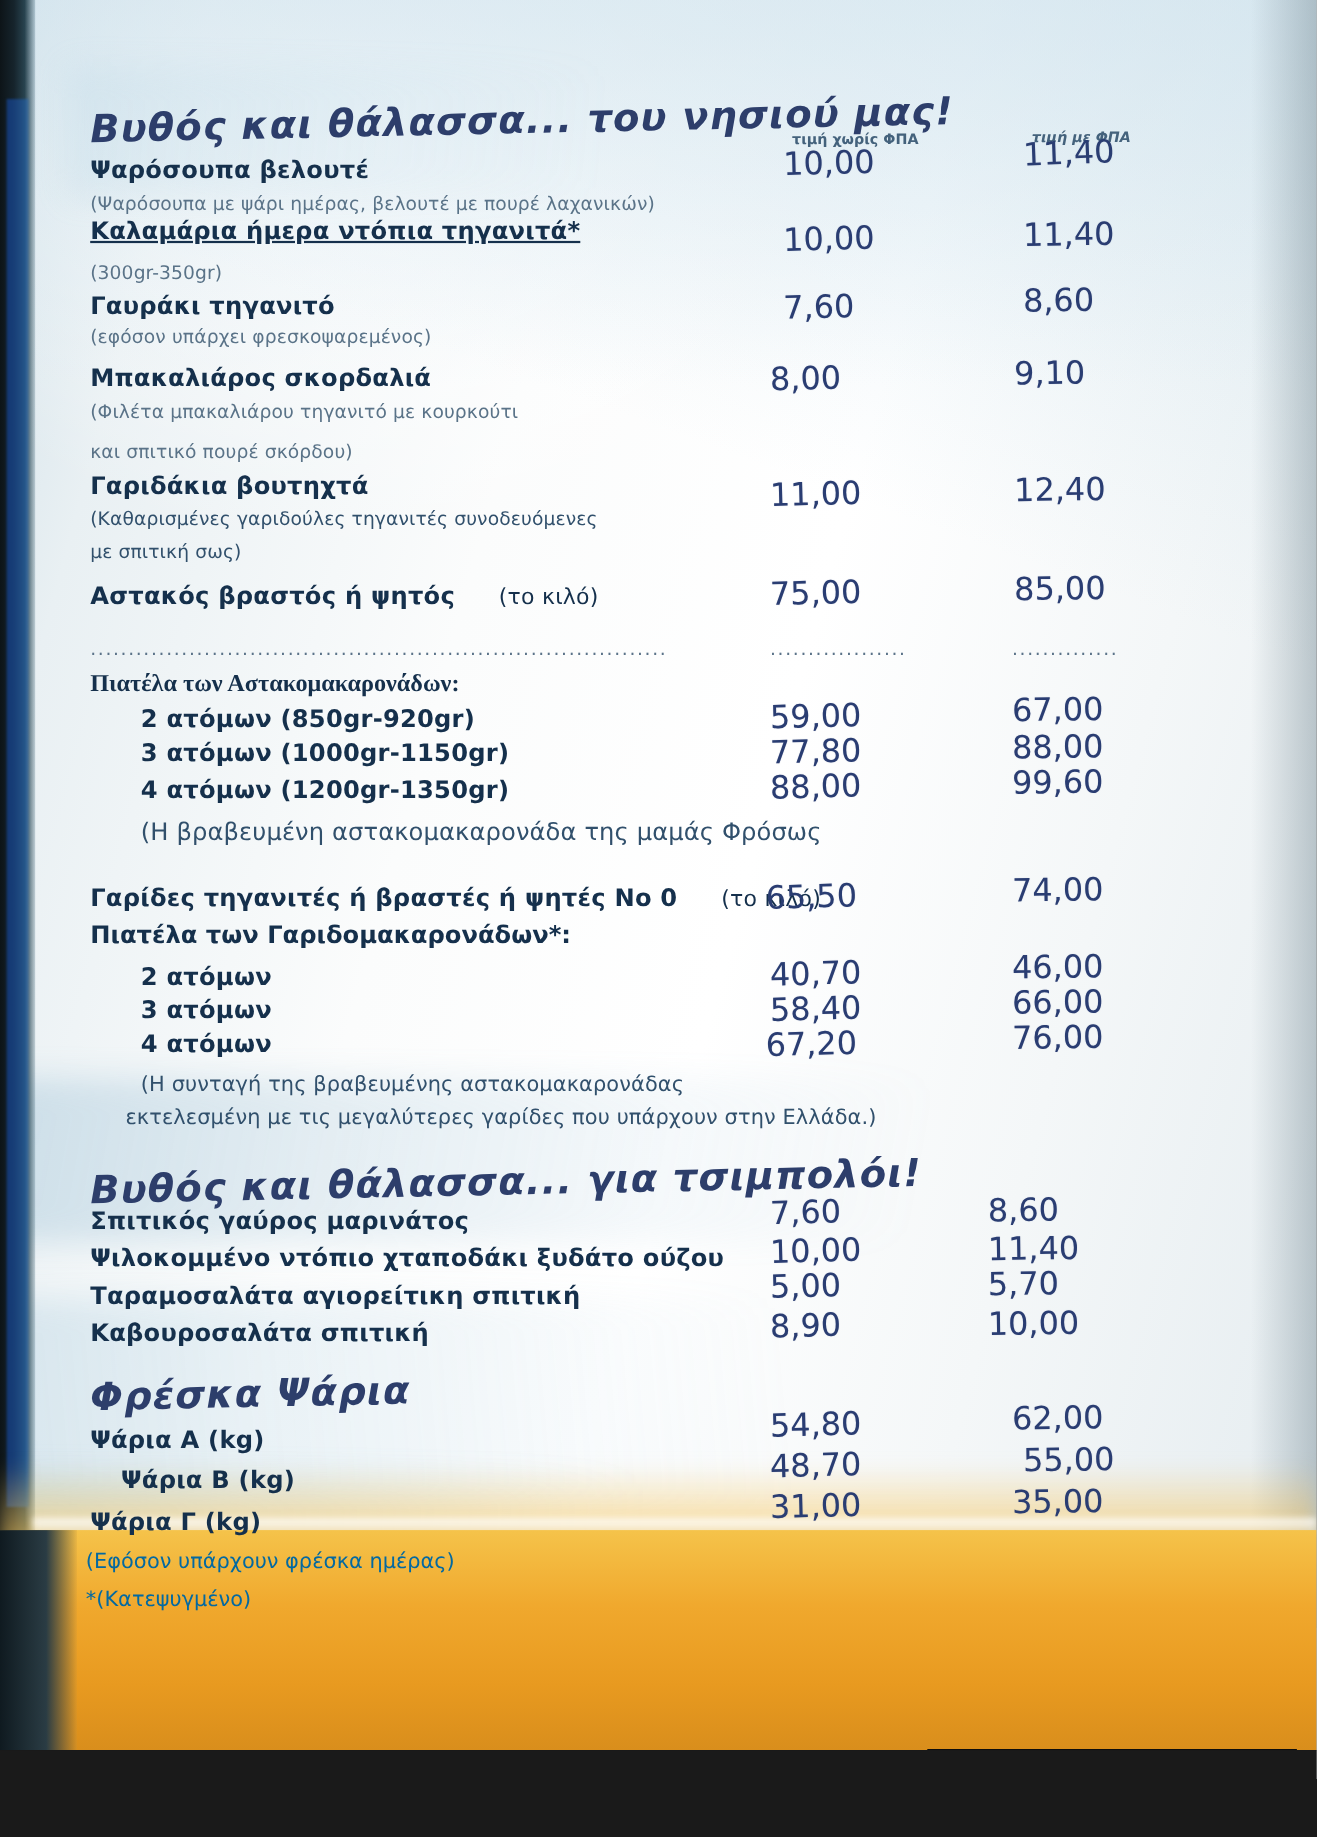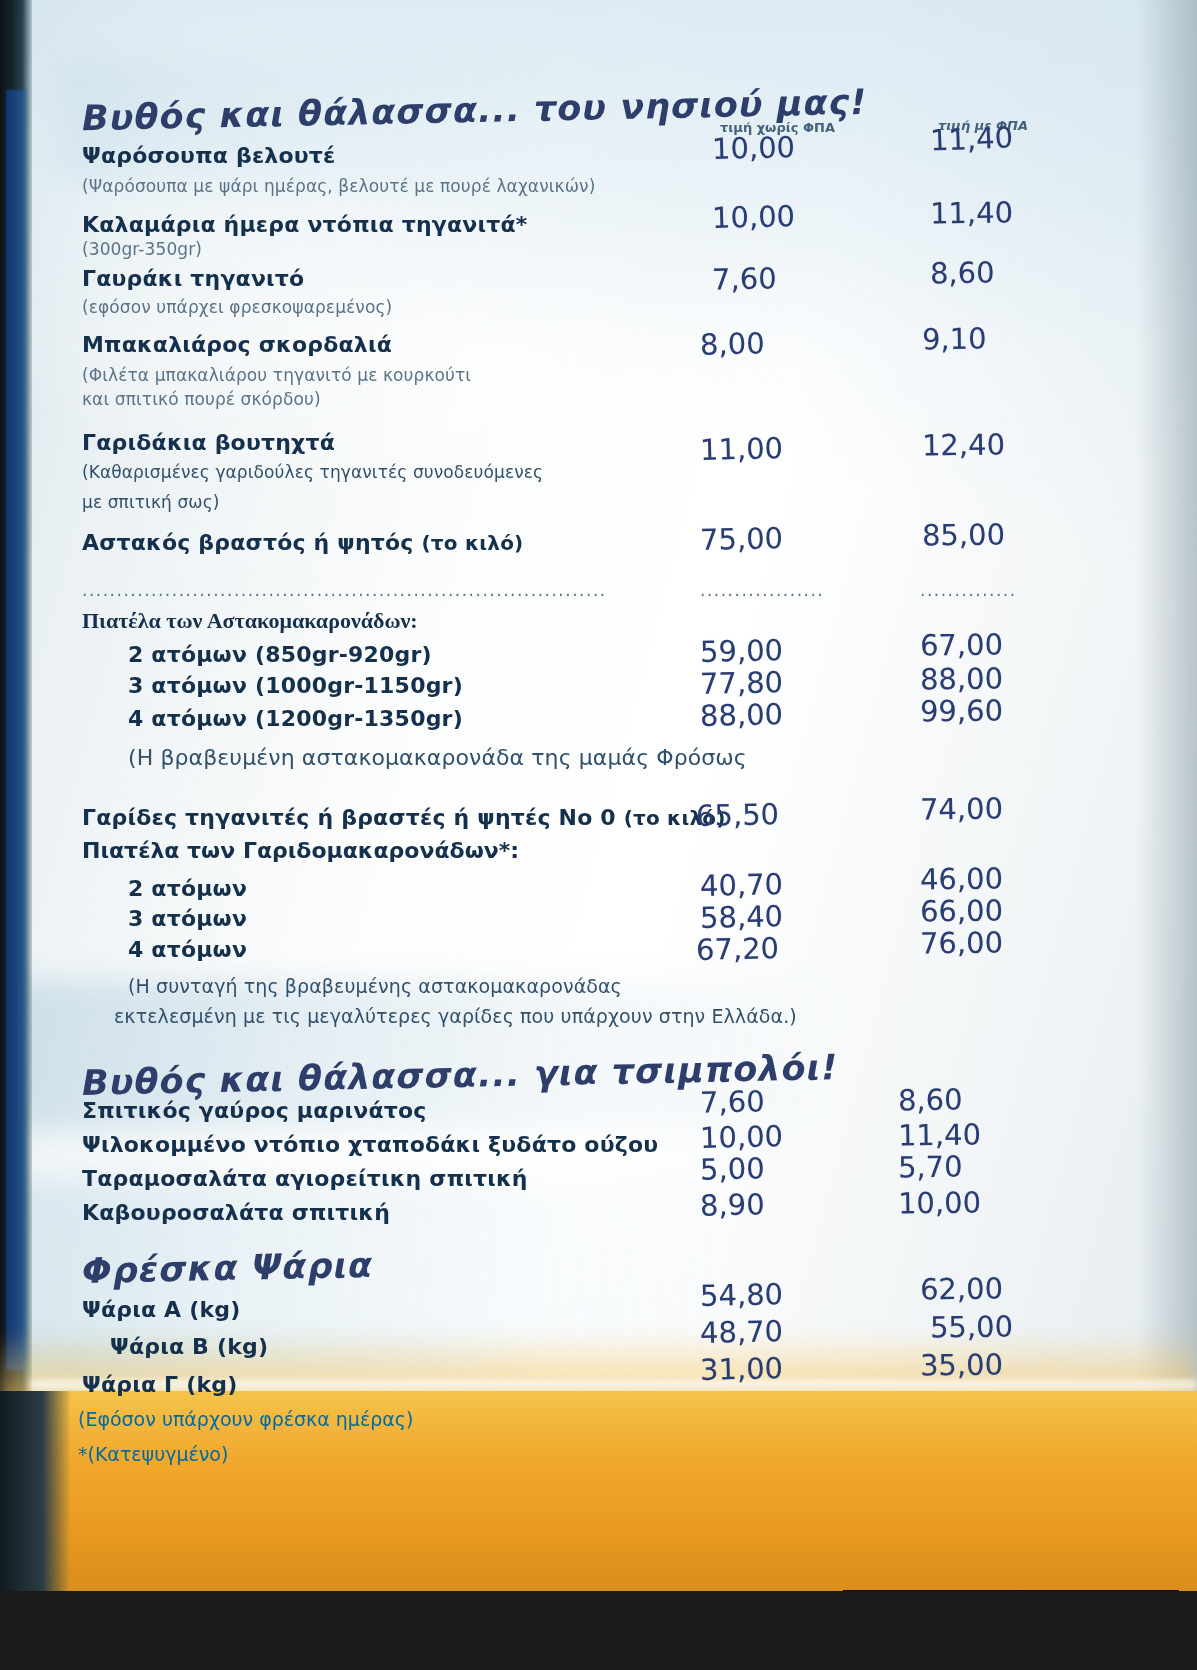--- a/index.html
+++ b/index.html
@@ -111,22 +111,23 @@
   .item {
     position: absolute;
     font-family: "DejaVu Sans", sans-serif;
     color: #15304c;
     font-size: 22px;
     font-weight: 700;
     white-space: nowrap;
     letter-spacing: 0.2px;
   }
   .item .qual {
-    font-weight: 700;
+    font-weight: 400;
     font-size: 20px;
+    margin-left: 32px;
   }
   .desc {
     position: absolute;
     font-family: "DejaVu Sans", sans-serif;
     color: #31506c;
     font-size: 17px;
     font-weight: 400;
     white-space: nowrap;
     letter-spacing: 0.1px;
   }
@@ -211,33 +212,33 @@
     <div class="colhead" style="left:720px; top:120px;">τιμή χωρίς ΦΠΑ</div>
     <div class="colhead" style="left:938px; top:118px;font-style:italic;">τιμή με ΦΠΑ</div>
 
     <div class="hand-title" style="left:82px; top:90px;">Βυθός και θάλασσα... του νησιού μας!</div>
 
     <div class="item" style="left:82px; top:143px;">Ψαρόσουπα βελουτέ</div>
     <div class="desc faint" style="left:82px; top:176px;">(Ψαρόσουπα με ψάρι ημέρας, βελουτέ με πουρέ λαχανικών)</div>
     <div class="price" style="left:712px; top:131px;">10,00</div>
     <div class="price p3" style="left:930px; top:122px;">11,40</div>
 
-    <div class="item" style="left:82px; top:212px;">Καλαμάρια ήμερα ντόπια τηγανιτά*</div>
+    <div class="item" style="left:82px; top:198px;text-decoration:underline;">Καλαμάρια ήμερα ντόπια τηγανιτά*</div>
     <div class="desc faint" style="left:82px; top:239px;">(300gr-350gr)</div>
     <div class="price" style="left:712px; top:200px;">10,00</div>
     <div class="price p2" style="left:930px; top:196px;">11,40</div>
 
     <div class="item" style="left:82px; top:266px;">Γαυράκι τηγανιτό</div>
     <div class="desc faint" style="left:82px; top:297px;">(εφόσον υπάρχει φρεσκοψαρεμένος)</div>
     <div class="price" style="left:712px; top:262px;">7,60</div>
     <div class="price p2" style="left:930px; top:256px;">8,60</div>
 
     <div class="item" style="left:82px; top:332px;">Μπακαλιάρος σκορδαλιά</div>
     <div class="desc faint" style="left:82px; top:365px;">(Φιλέτα μπακαλιάρου τηγανιτό με κουρκούτι</div>
-    <div class="desc faint" style="left:82px; top:389px;">και σπιτικό πουρέ σκόρδου)</div>
+    <div class="desc faint" style="left:82px; top:401px;">και σπιτικό πουρέ σκόρδου)</div>
     <div class="price" style="left:700px; top:327px;">8,00</div>
     <div class="price p2" style="left:922px; top:322px;">9,10</div>
 
     <div class="item" style="left:82px; top:430px;">Γαριδάκια βουτηχτά</div>
     <div class="desc" style="left:82px; top:462px;">(Καθαρισμένες γαριδούλες τηγανιτές συνοδευόμενες</div>
     <div class="desc" style="left:82px; top:492px;">με σπιτική σως)</div>
     <div class="price" style="left:700px; top:432px;">11,00</div>
     <div class="price p2" style="left:922px; top:428px;">12,40</div>
 
     <div class="item" style="left:82px; top:530px;"><span>Αστακός βραστός ή ψητός</span> <span class="qual">(το κιλό)</span></div>

